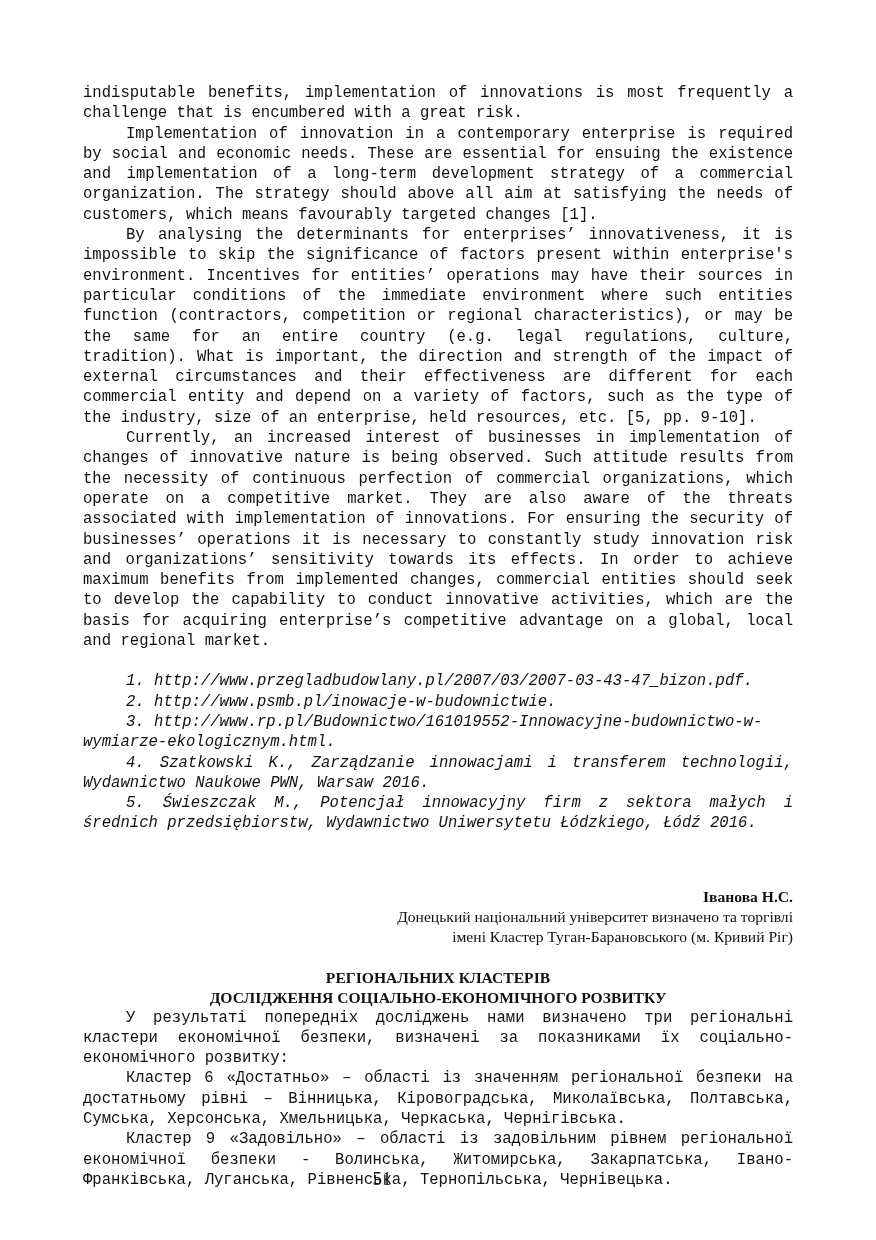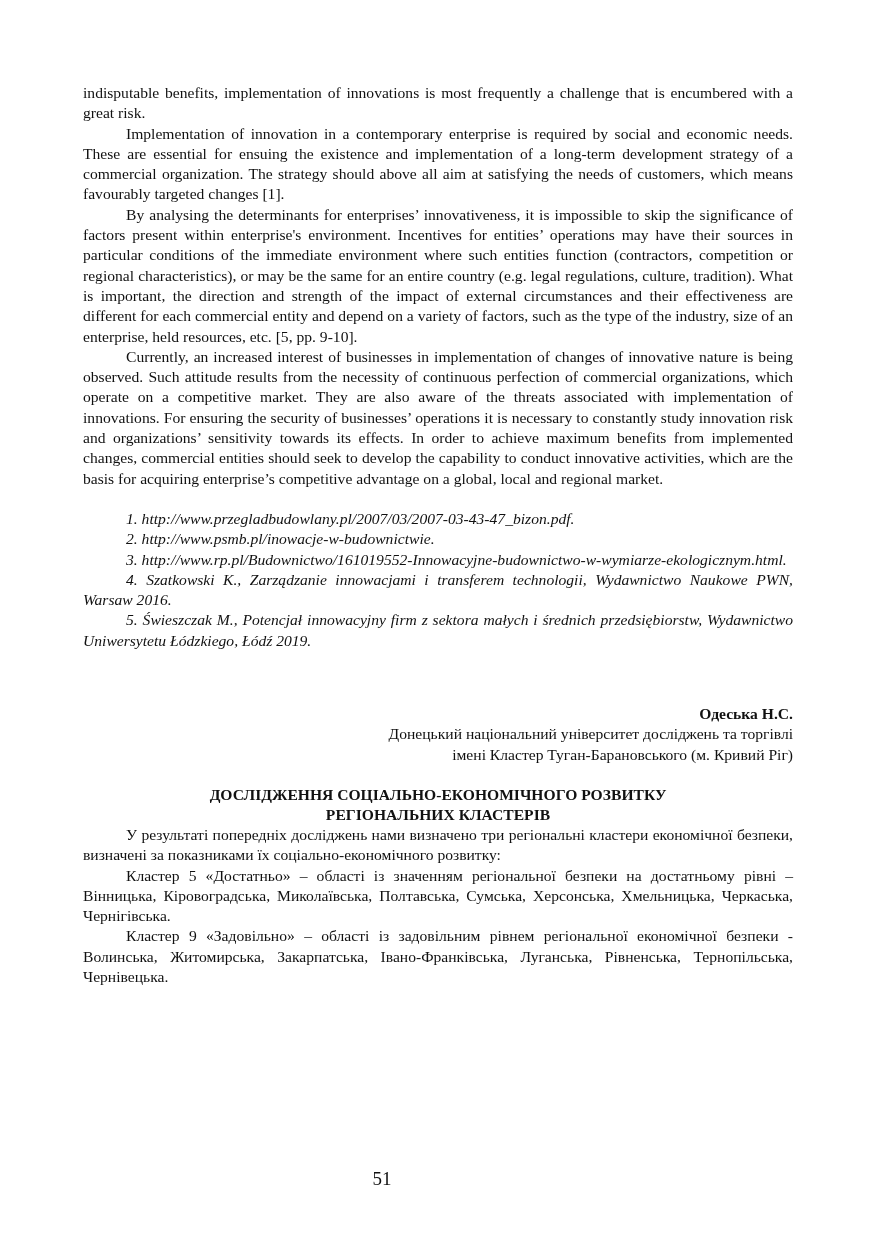--- a/index.html
+++ b/index.html
@@ -5,21 +5,21 @@
     html, body { margin: 0; padding: 0; background: #ffffff; }
     body {
       width: 876px; height: 1240px; position: relative; overflow: hidden;
       font-family: "Liberation Serif", "DejaVu Serif", serif;
       color: #111111;
     }
     .page {
       position: absolute; left: 83px; top: 83px; width: 710px;
       font-size: 15.6px; line-height: 20.3px;
     }
-    p { margin: 0; text-align: justify; }
+    p { margin: 0; text-align: justify; font-family: Liberation Mono, monospace; }
     .indent { text-indent: 43px; }
     .refs { margin-top: 20px; font-style: italic; }
     .refs p { text-align: justify; }
     .author-block { margin-top: 53px; text-align: right; }
     .author-block div { text-align: right; }
     .author-name { font-weight: bold; }
     .title-block {
       margin-top: 20px; text-align: center; font-weight: bold;
       line-height: 20px;
     }
@@ -38,34 +38,34 @@
     <p class="indent">Implementation of innovation in a contemporary enterprise is required by social and economic needs. These are essential for ensuing the existence and implementation of a long-term development strategy of a commercial organization. The strategy should above all aim at satisfying the needs of customers, which means favourably targeted changes [1].</p>
     <p class="indent">By analysing the determinants for enterprises’ innovativeness, it is impossible to skip the significance of factors present within enterprise's environment. Incentives for entities’ operations may have their sources in particular conditions of the immediate environment where such entities function (contractors, competition or regional characteristics), or may be the same for an entire country (e.g. legal regulations, culture, tradition). What is important, the direction and strength of the impact of external circumstances and their effectiveness are different for each commercial entity and depend on a variety of factors, such as the type of the industry, size of an enterprise, held resources, etc. [5, pp. 9-10].</p>
     <p class="indent">Currently, an increased interest of businesses in implementation of changes of innovative nature is being observed. Such attitude results from the necessity of continuous perfection of commercial organizations, which operate on a competitive market. They are also aware of the threats associated with implementation of innovations. For ensuring the security of businesses’ operations it is necessary to constantly study innovation risk and organizations’ sensitivity towards its effects. In order to achieve maximum benefits from implemented changes, commercial entities should seek to develop the capability to conduct innovative activities, which are the basis for acquiring enterprise’s competitive advantage on a global, local and regional market.</p>
   </section>
 
   <section class="refs">
     <p class="indent">1. http://www.przegladbudowlany.pl/2007/03/2007-03-43-47_bizon.pdf.</p>
     <p class="indent">2. http://www.psmb.pl/inowacje-w-budownictwie.</p>
     <p class="indent" style="text-align:left;">3. http://www.rp.pl/Budownictwo/161019552-Innowacyjne-budownictwo-w-wymiarze-ekologicznym.html.</p>
     <p class="indent">4. Szatkowski K., Zarządzanie innowacjami i transferem technologii, Wydawnictwo Naukowe PWN, Warsaw 2016.</p>
-    <p class="indent">5. Świeszczak M., Potencjał innowacyjny firm z sektora małych i średnich przedsiębiorstw, Wydawnictwo Uniwersytetu Łódzkiego, Łódź 2019.</p>
+    <p class="indent">5. Świeszczak M., Potencjał innowacyjny firm z sektora małych i średnich przedsiębiorstw, Wydawnictwo Uniwersytetu Łódzkiego, Łódź 2016.</p>
   </section>
 
   <section class="author-block">
-    <div class="author-name">Одеська Н.С.</div>
-    <div>Донецький національний університет досліджень та торгівлі</div>
+    <div class="author-name">Іванова Н.С.</div>
+    <div>Донецький національний університет визначено та торгівлі</div>
     <div>імені Кластер Туган-Барановського (м. Кривий Ріг)</div>
   </section>
 
   <section class="title-block">
+    <div>РЕГІОНАЛЬНИХ КЛАСТЕРІВ</div>
     <div>ДОСЛІДЖЕННЯ СОЦІАЛЬНО-ЕКОНОМІЧНОГО РОЗВИТКУ</div>
-    <div>РЕГІОНАЛЬНИХ КЛАСТЕРІВ</div>
   </section>
 
   <section class="body2">
     <p class="indent">У результаті попередніх досліджень нами визначено три регіональні кластери економічної безпеки, визначені за показниками їх соціально-економічного розвитку:</p>
-    <p class="indent">Кластер 5 «Достатньо» – області із значенням регіональної безпеки на достатньому рівні – Вінницька, Кіровоградська, Миколаївська, Полтавська, Сумська, Херсонська, Хмельницька, Черкаська, Чернігівська.</p>
+    <p class="indent">Кластер 6 «Достатньо» – області із значенням регіональної безпеки на достатньому рівні – Вінницька, Кіровоградська, Миколаївська, Полтавська, Сумська, Херсонська, Хмельницька, Черкаська, Чернігівська.</p>
     <p class="indent">Кластер 9 «Задовільно» – області із задовільним рівнем регіональної економічної безпеки - Волинська, Житомирська, Закарпатська, Івано-Франківська, Луганська, Рівненська, Тернопільська, Чернівецька.</p>
   </section>
 </div>
 
 <div class="page-number">51</div>
 
 </body></html>

